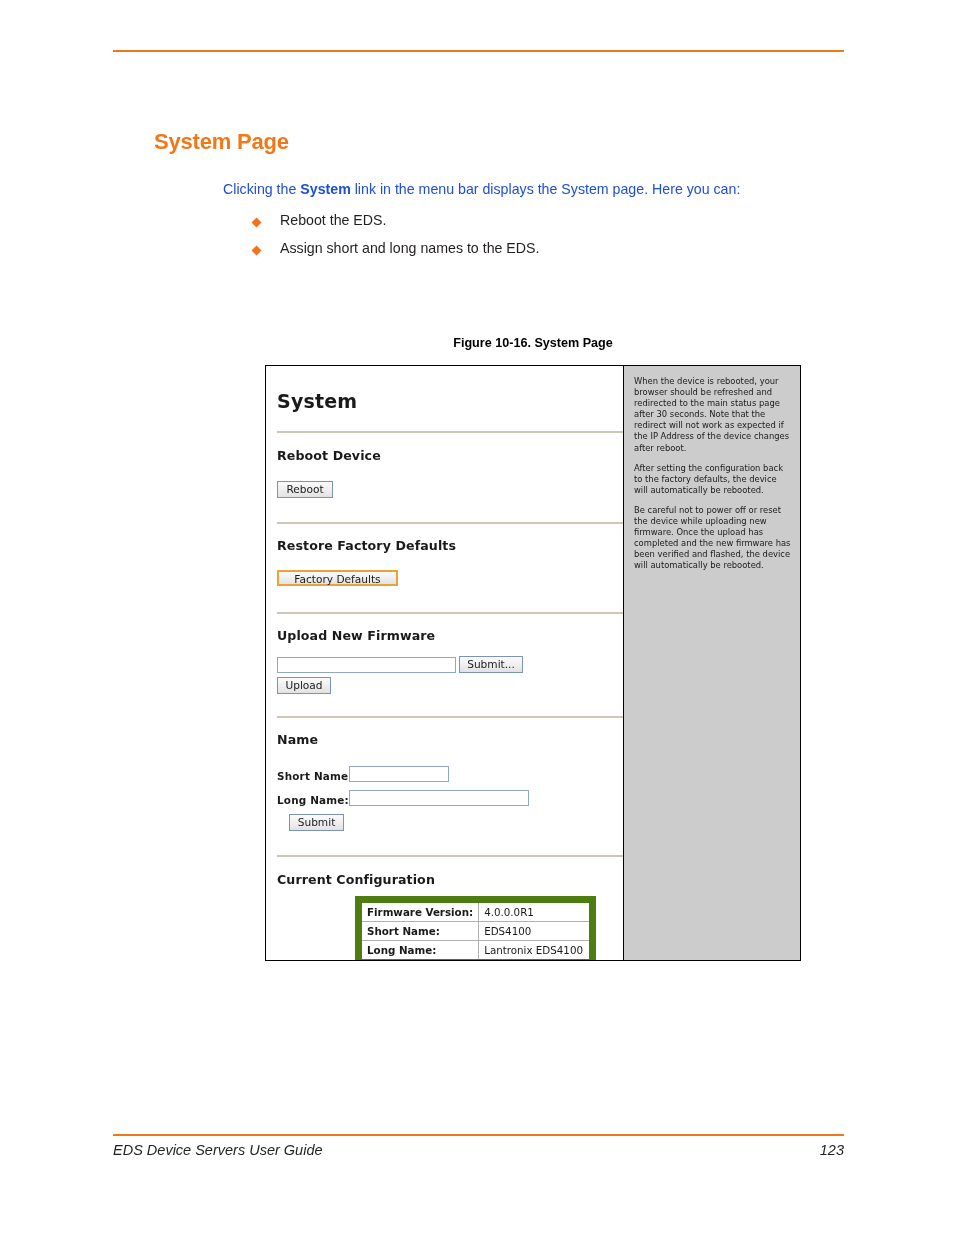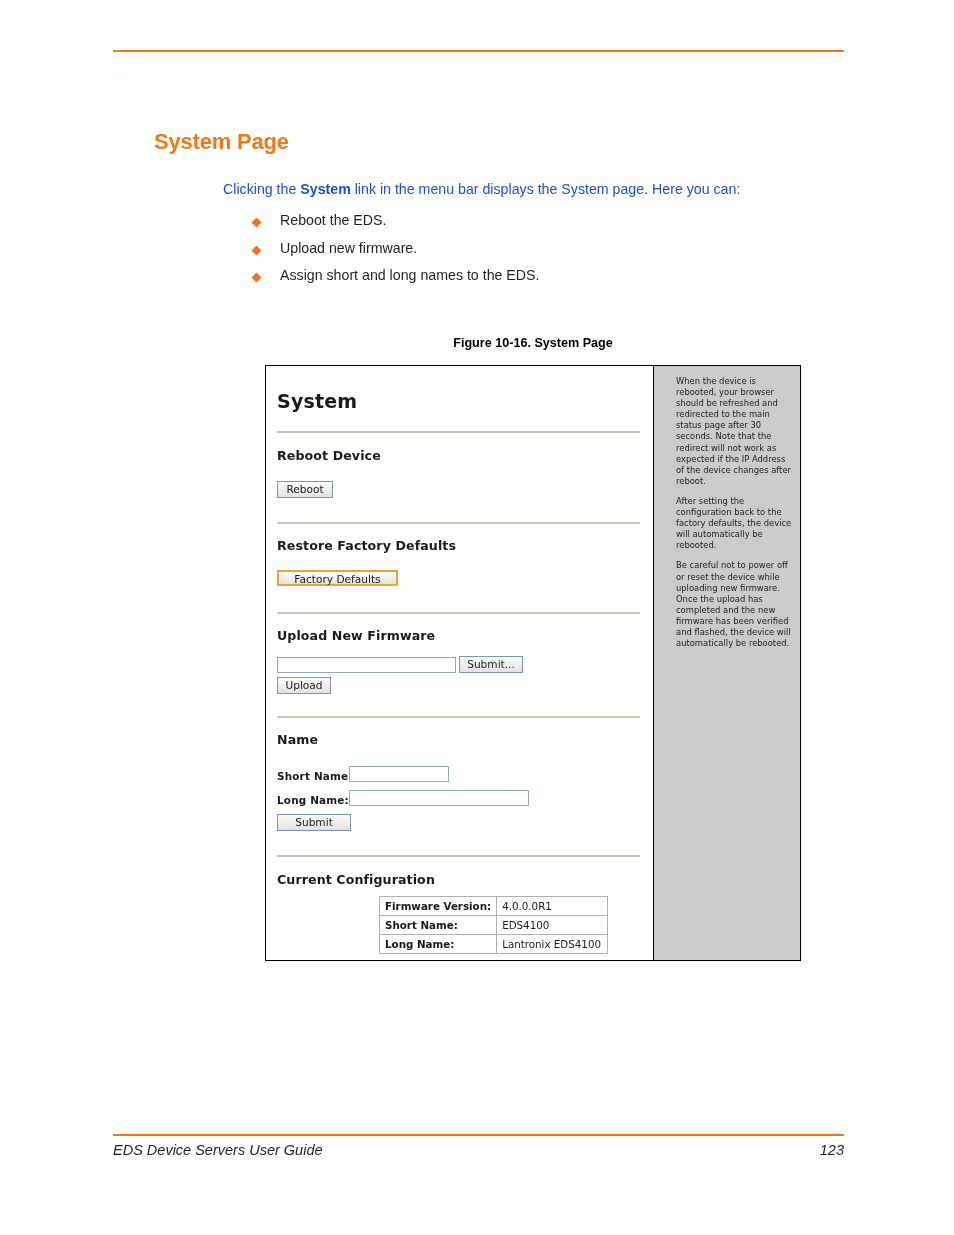--- a/index.html
+++ b/index.html
@@ -119,26 +119,26 @@
   .fig-main {
     position: absolute;
     left: 0; top: 0;
     width: 386px;
     height: 100%;
     background: #ffffff;
   }
   .fig-side {
     position: absolute;
     right: 0; top: 0;
-    width: 147px;
+    width: 177px;
     height: 100%;
     background: #cccccc;
     border-left: 1.5px solid #000000;
     box-sizing: border-box;
-    padding: 10px 7px 0 22px;
+    padding: 10px 7px 0 10px;
   }
   .fig-side p {
     margin: 0 0 9px 0;
     font-size: 8.4px;
     line-height: 1.32;
     color: #1a1a1a;
     font-family: "DejaVu Sans", "Liberation Sans", sans-serif;
   }
 
   .ui-h1 {
@@ -199,22 +199,21 @@
     color: #1a1a1a;
     letter-spacing: 0.2px;
   }
 
   
   .cfg-table {
     position: absolute;
     left: 89px;
     top: 530px;
     border-collapse: collapse;
-    border: 1px solid #4d7c0f;
-    margin-left: 24px;
+    border: 7px solid #4d7c0f;
   }
   .cfg-table td {
     border: 1px solid #b0b0b0;
     font-size: 10.3px;
     padding: 1.5px 5px;
     color: #1a1a1a;
     height: 15px;
     font-family: "DejaVu Sans", "Liberation Sans", sans-serif;
   }
   .cfg-table td.k {
@@ -259,24 +258,20 @@
 
 <div class="intro"><span>Clicking the </span><b>System</b><span> link in the menu bar displays the System page. Here you can:</span></div>
 
 <div class="bullets">
   <div class="bullet-row">
     <span class="bullet-dia"></span>
     <span class="bullet-txt">Reboot the EDS.</span>
   </div>
   <div class="bullet-row">
     <span class="bullet-dia"></span>
-    <span class="bullet-txt">Upload new firmware.</span>
-  </div>
-  <div class="bullet-row">
-    <span class="bullet-dia"></span>
     <span class="bullet-txt">Assign short and long names to the EDS.</span>
   </div>
 </div>
 
 <div class="fig-caption">Figure 10-16. System Page</div>
 
 <div class="figure">
 
   <div class="fig-main">
 
@@ -295,21 +290,21 @@
     <input class="txtfield" type="text" style="left: 11px; top: 291px; width: 179px; font-size: 10px; padding: 0px 3px; font-family: &quot;DejaVu Sans&quot;, sans-serif;" value="">
     <div class="btn" style="left:193px; top:290px; width:64px;">Submit...</div>
     <div class="btn" style="left:11px; top:311px; width:54px;">Upload</div>
     <div class="ui-divider" style="top:350px;"></div>
 
     <div class="ui-h2" style="top:366px;">Name</div>
     <div class="fld-label" style="left:11px; top:404px;">Short Name:</div>
     <input class="txtfield" type="text" style="left: 83px; top: 400px; width: 100px; font-size: 10px; padding: 0px 3px; font-family: &quot;DejaVu Sans&quot;, sans-serif;" value="">
     <div class="fld-label" style="left:11px; top:428px;">Long Name:</div>
     <input class="txtfield" type="text" style="left: 83px; top: 424px; width: 180px; font-size: 10px; padding: 0px 3px; font-family: &quot;DejaVu Sans&quot;, sans-serif;" value="">
-    <div class="btn" style="left:11px; top:448px; width:74px;">Submit</div>
+    <div class="btn" style="left:23px; top:448px; width:55px;">Submit</div>
     <div class="ui-divider" style="top:489px;"></div>
 
     <div class="ui-h2" style="top:506px;">Current Configuration</div>
     <table class="cfg-table">
       <tbody>
           <tr>
         <td class="k">Firmware Version:</td>
         <td class="v">4.0.0.0R1</td>
       </tr>
       <tr>

